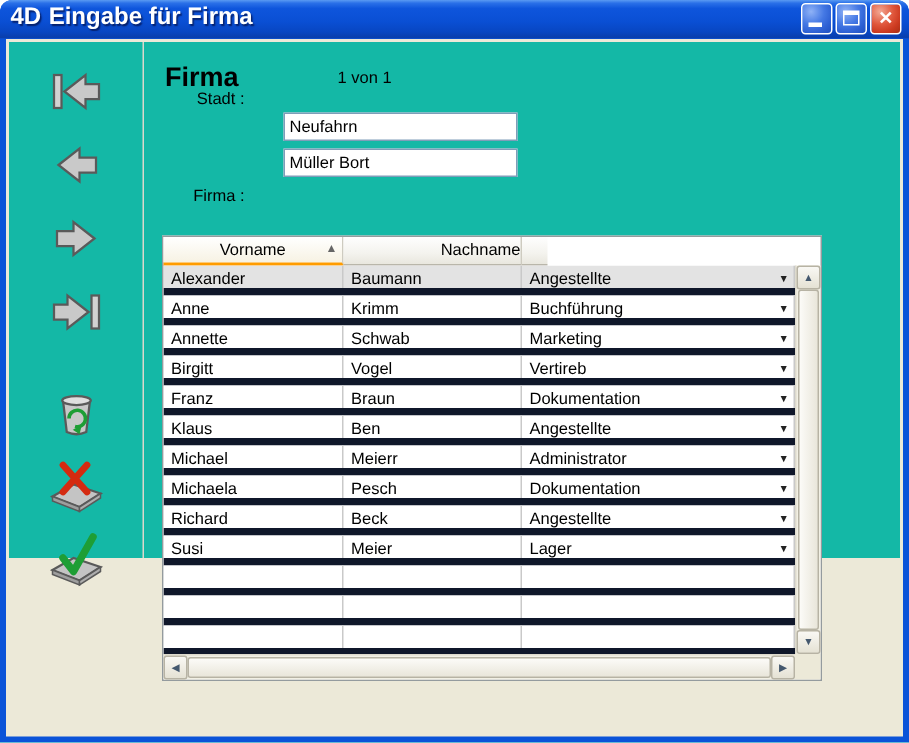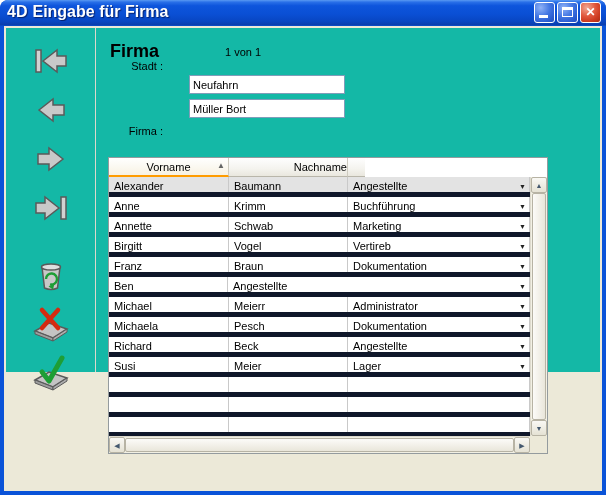--- a/index.html
+++ b/index.html
@@ -207,20 +207,21 @@
             <div class="td c1">Birgitt</div>
             <div class="td c2">Vogel</div>
             <div class="td c3"><span>Vertireb</span><span class="dd-arrow">▼</span></div>
           </div>
           <div class="tr">
             <div class="td c1">Franz</div>
             <div class="td c2">Braun</div>
             <div class="td c3"><span>Dokumentation</span><span class="dd-arrow">▼</span></div>
           </div>
           <div class="tr">
+            <div class="td c1">Klaus</div>
             <div class="td c2">Ben</div>
             <div class="td c3"><span>Angestellte</span><span class="dd-arrow">▼</span></div>
           </div>
           <div class="tr">
             <div class="td c1">Michael</div>
             <div class="td c2">Meierr</div>
             <div class="td c3"><span>Administrator</span><span class="dd-arrow">▼</span></div>
           </div>
           <div class="tr">
             <div class="td c1">Michaela</div>

